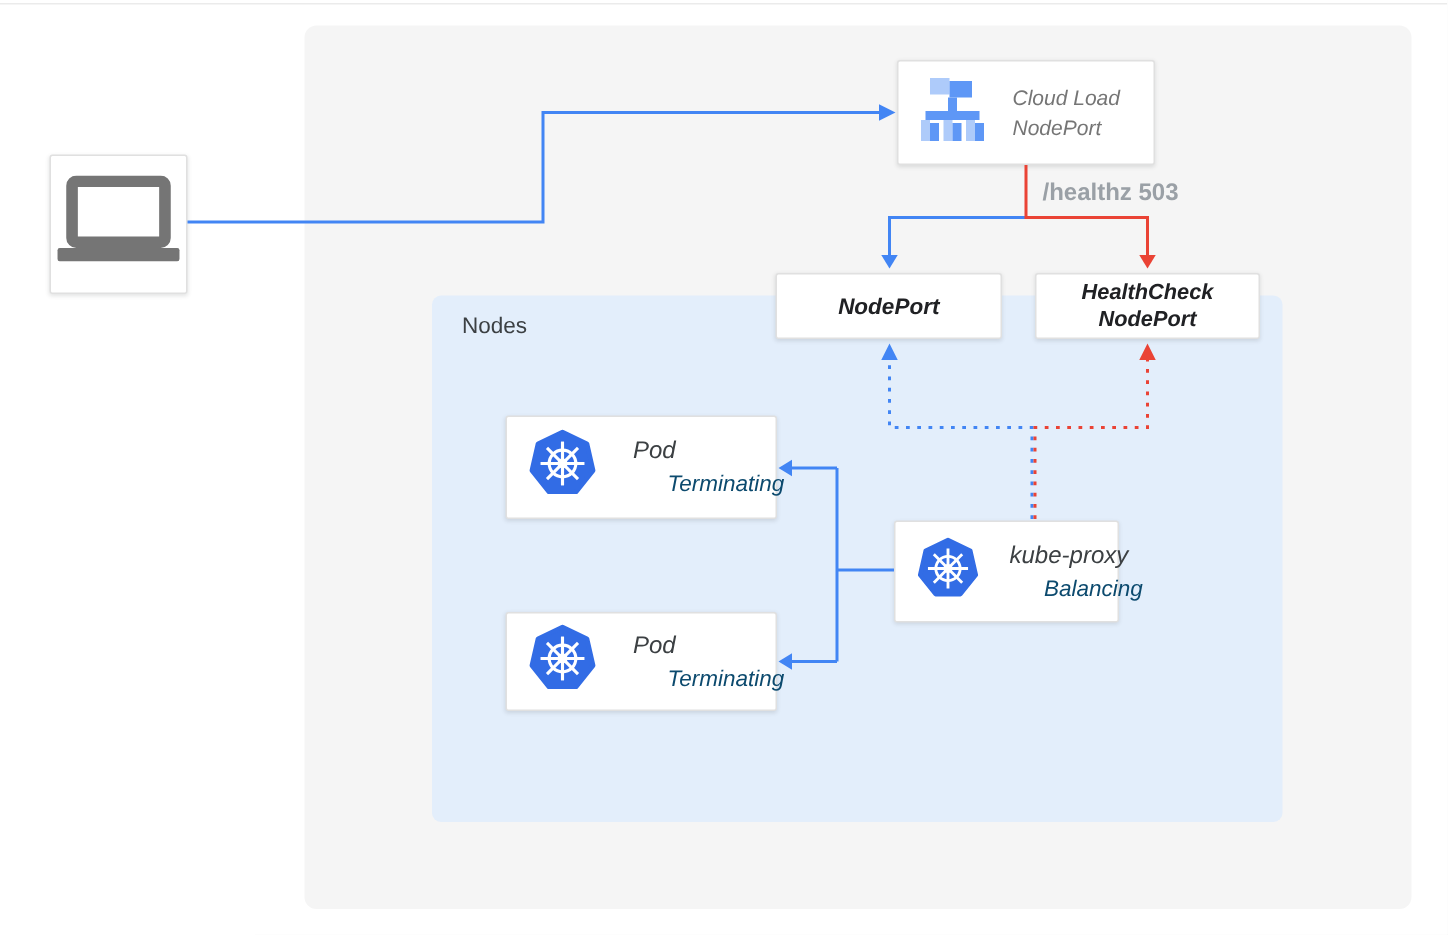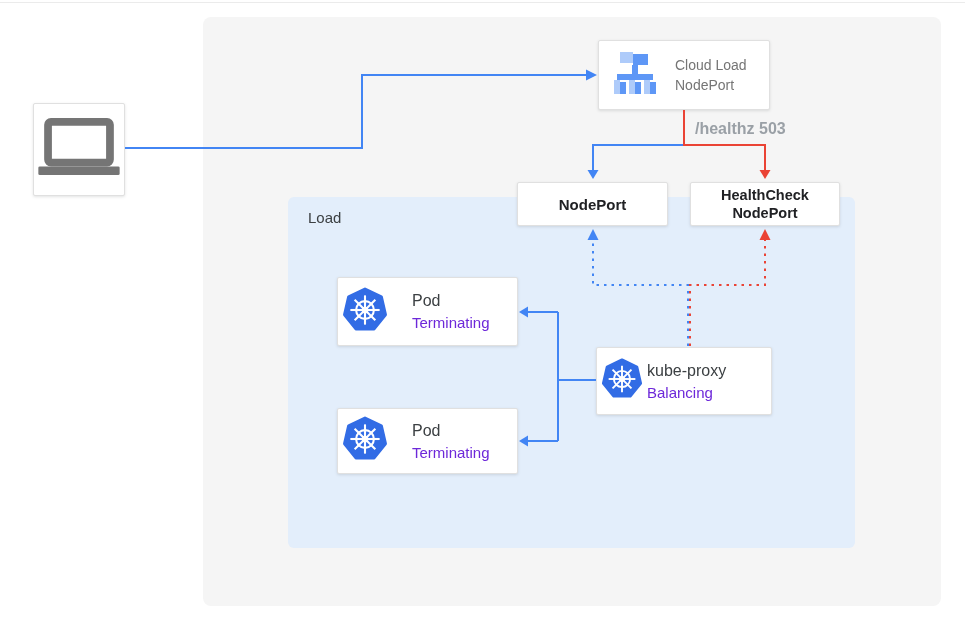--- a/index.html
+++ b/index.html
@@ -16,51 +16,51 @@
     --text-gray:#757575;
     --subtle-gray:#9AA0A6;
   }
   html,body{margin:0;padding:0;background:#fff;}
   body{font-family:"Liberation Sans","DejaVu Sans",sans-serif;}
   .stage{position:relative;width:965px;height:623px;background:#ffffff;overflow:hidden;}
   .top-divider{position:absolute;left:0;top:2px;width:965px;height:1px;background:#ebebeb;}
   .canvas-panel{position:absolute;left:203px;top:17px;width:738px;height:589px;background:var(--panel-bg);border-radius:8px;}
   .nodes-panel{position:absolute;left:288px;top:197px;width:567px;height:351px;background:var(--nodes-bg);border-radius:6px;}
   .nodes-label{position:absolute;left:20px;top:12px;font-size:15px;color:var(--title-dark);}
-  .card{position:absolute;background:#fff;border:1px solid var(--card-border);border-radius:2px;box-shadow:0 1px 3px rgba(60,64,67,.15);box-sizing:border-box;}
+  .card{position:absolute;background:#fff;border:1px solid var(--card-border);border-radius:2px;box-shadow:0 1px 3px rgba(60,64,67,.15);box-sizing:border-box;font-style:italic;}
   .laptop-card{left:33px;top:103px;width:92px;height:93px;display:flex;align-items:center;justify-content:center;}
   .clb-card{left:598px;top:40px;width:172px;height:70px;display:flex;align-items:center;gap:16px;padding-left:12px;}
   .clb-text{font-size:14px;line-height:20px;color:var(--text-gray);}
   .nodeport-card{left:517px;top:182px;width:151px;height:44px;display:flex;align-items:center;justify-content:center;}
   .nodeport-card .bold-label{font-size:15px;font-weight:bold;color:var(--label-bold);}
   .healthcheck-card{left:690px;top:182px;width:150px;height:44px;display:flex;flex-direction:column;align-items:center;justify-content:center;}
   .healthcheck-card .bold-label{font-size:14.5px;font-weight:bold;line-height:18px;color:var(--label-bold);text-align:center;}
-  .entity-card{display:flex;align-items:center;gap:24px;padding-left:4px;}
+  .entity-card{display:flex;align-items:center;gap:24px;padding-left:14px;}
   .pod1-card{left:337px;top:277px;width:181px;height:69px;}
   .pod2-card{left:337px;top:408px;width:181px;height:66px;}
-  .kubeproxy-card{left:596px;top:347px;width:176px;height:68px;gap:4px;}
+  .kubeproxy-card{left:596px;top:347px;width:150px;height:68px;gap:20px;}
   .entity-title{font-size:16px;color:var(--title-dark);}
-  .entity-sub{font-size:15px;color:#6d28d9;margin-top:4px;}
+  .entity-sub{font-size:15px;color:#0c4a6e;margin-top:4px;margin-left:23px;}
   .healthz-label{position:absolute;left:695px;top:120px;font-size:16px;font-weight:bold;color:var(--subtle-gray);}
   svg.connectors{position:absolute;left:0;top:0;width:965px;height:623px;pointer-events:none;}
   .stroke-blue{stroke:var(--blue);fill:none;stroke-width:2;}
   .stroke-red{stroke:var(--red);fill:none;stroke-width:2;}
   .fill-blue{fill:var(--blue);stroke:none;}
   .fill-red{fill:var(--red);stroke:none;}
   .dotted{stroke-dasharray:2.5 5;}
 </style>
 </head>
 <body>
 
 <div class="stage">
   <div class="top-divider"></div>
   <div class="canvas-panel"></div>
 
   <div class="nodes-panel">
-    <div class="nodes-label">Load</div>
+    <div class="nodes-label">Nodes</div>
   </div>
 
   <div class="card laptop-card">
     <span>
       <svg width="82" height="60" viewBox="0 0 84 62">
         <rect x="10" y="4" width="64" height="42" rx="3" fill="#ffffff" stroke="#757575" stroke-width="8"></rect>
         <rect x="0" y="50" width="84" height="9" rx="1.5" fill="#757575"></rect>
       </svg>
     </span>
   </div>

